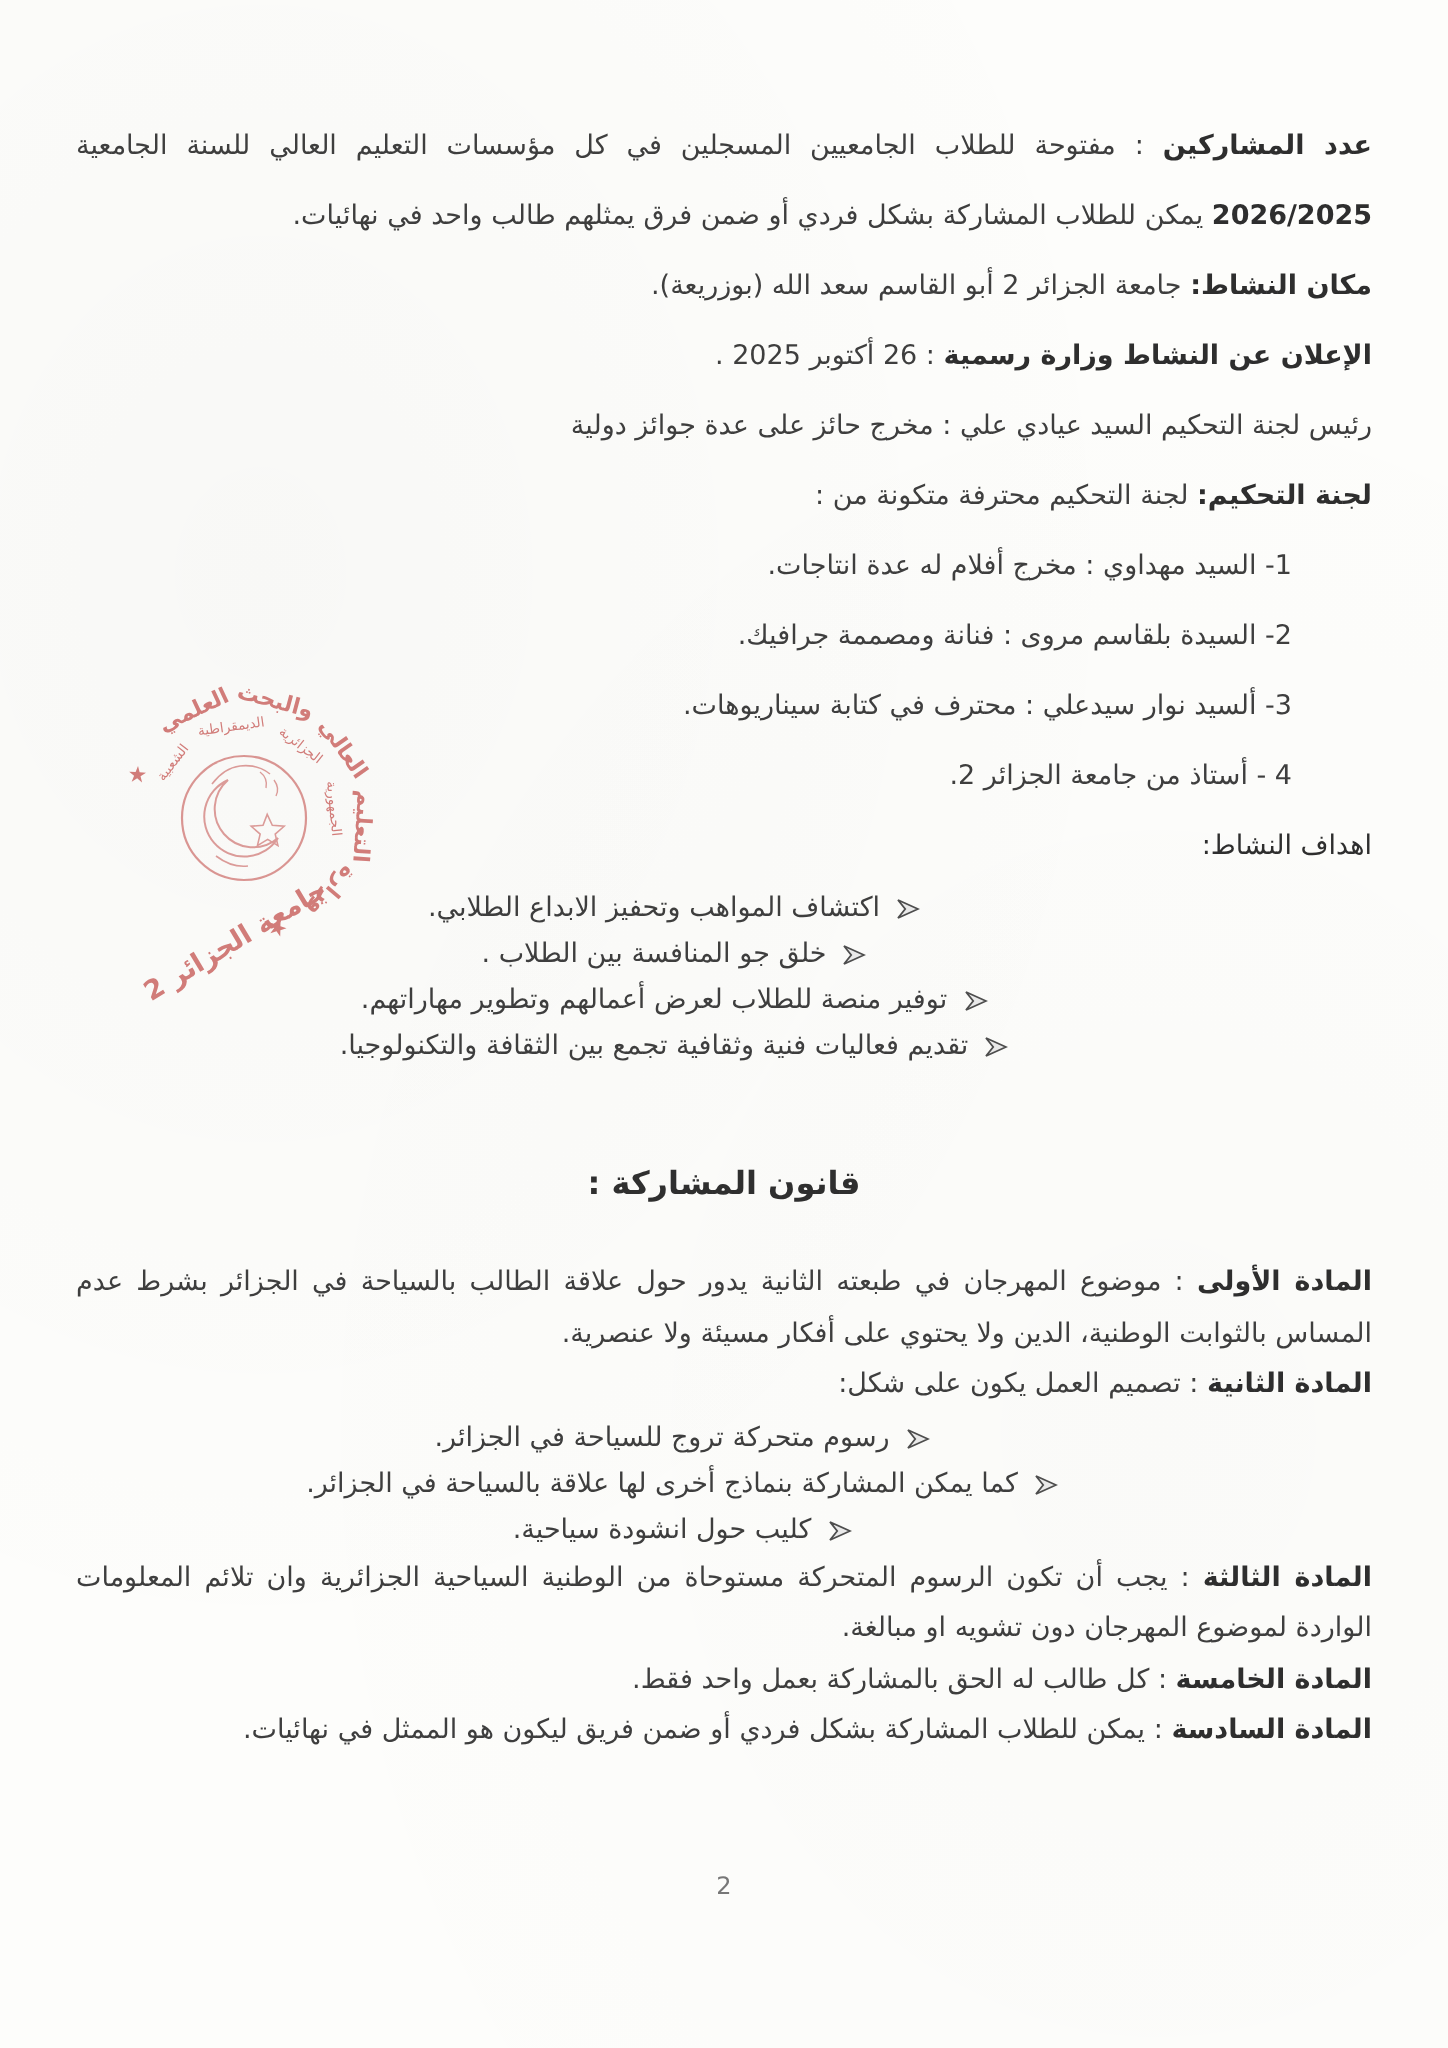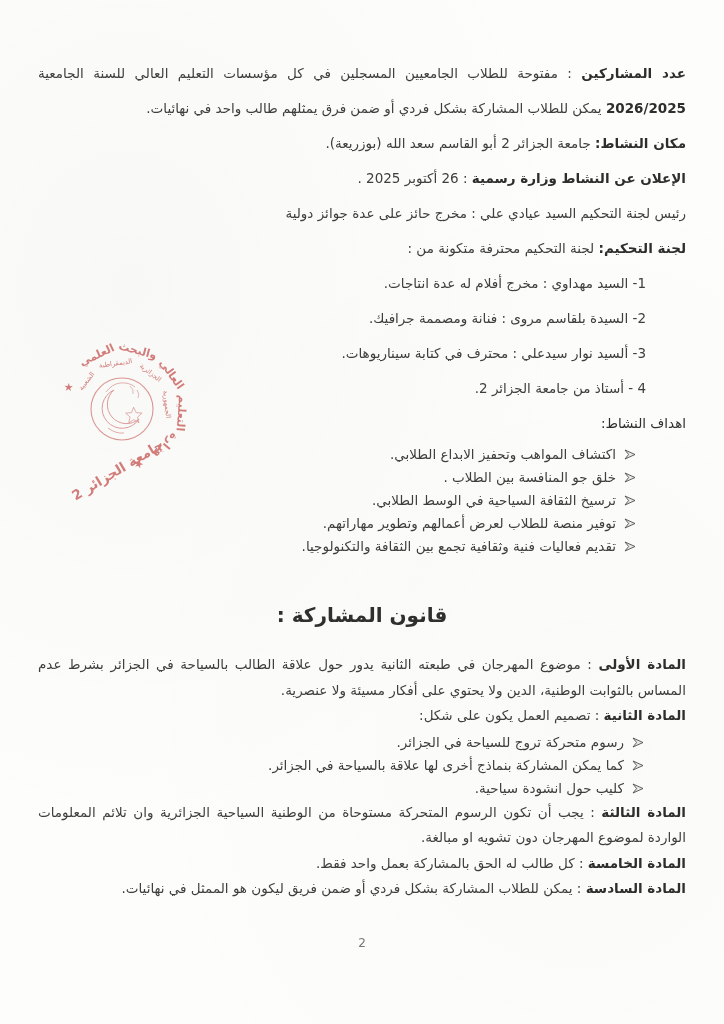--- a/index.html
+++ b/index.html
@@ -22,27 +22,27 @@
     top:56px; right:38px; left:38px;
     font-size:13.5px;
     text-align:justify;
   }
   .content b{color:#2e2e2e;}
   .intro p{margin:0; line-height:35px;}
   .intro ul{margin:0; padding:0 40px 0 0; list-style:none;}
   .intro ul li{line-height:35px;}
   .obj-title{margin:0; line-height:35px; font-weight:normal; color:#2e2e2e;}
   ul.arrow-list{margin:2px 0 0 0; padding:0 50px 0 0; list-style:none;}
-  ul.arrow-list li{line-height:23px; display:flex; align-items:center;}
+  ul.arrow-list li{line-height:23px; display:flex; align-items:center;justify-content:center;}
   ul.arrow-list.tight{padding-right:42px;}
   .arrow-ic{flex:0 0 auto; margin-left:8px; display:inline-block;}
   .law-title{
     margin:44px 0 24px 0;
     text-align:center;
-    font-size:20px; font-weight:bold; color:#2f2f2f;
+    font-size:16px; font-weight:bold; color:#2f2f2f;
     line-height:26px;
   }
   .articles p{margin:0; line-height:25.5px;}
   .page-number{
     position:absolute; top:936px; left:0; right:0;
     text-align:center; font-size:12px; color:#777;
   }
   .stamp{
     position:absolute; left:36px; top:316px;
     width:176px; height:196px;
@@ -142,26 +142,20 @@
           <svg class="arrow-ic" width="12" height="11" viewBox="0 0 12 11">
             <path d="M1 1 L11 5.5 L1 10 L4.6 5.5 Z" fill="#e9e9e9" stroke="#4d4d4d" stroke-width="0.9"></path>
           </svg>
           <span>اكتشاف المواهب وتحفيز الابداع الطلابي.</span>
         </li>
       <li>
           <svg class="arrow-ic" width="12" height="11" viewBox="0 0 12 11">
             <path d="M1 1 L11 5.5 L1 10 L4.6 5.5 Z" fill="#e9e9e9" stroke="#4d4d4d" stroke-width="0.9"></path>
           </svg>
           <span>خلق جو المنافسة بين الطلاب .</span>
-        </li>
-      <li>
-          <svg class="arrow-ic" width="12" height="11" viewBox="0 0 12 11">
-            <path d="M1 1 L11 5.5 L1 10 L4.6 5.5 Z" fill="#e9e9e9" stroke="#4d4d4d" stroke-width="0.9"></path>
-          </svg>
-          <span>ترسيخ الثقافة السياحية في الوسط الطلابي.</span>
         </li>
       <li>
           <svg class="arrow-ic" width="12" height="11" viewBox="0 0 12 11">
             <path d="M1 1 L11 5.5 L1 10 L4.6 5.5 Z" fill="#e9e9e9" stroke="#4d4d4d" stroke-width="0.9"></path>
           </svg>
           <span>توفير منصة للطلاب لعرض أعمالهم وتطوير مهاراتهم.</span>
         </li>
       <li>
           <svg class="arrow-ic" width="12" height="11" viewBox="0 0 12 11">
             <path d="M1 1 L11 5.5 L1 10 L4.6 5.5 Z" fill="#e9e9e9" stroke="#4d4d4d" stroke-width="0.9"></path>

